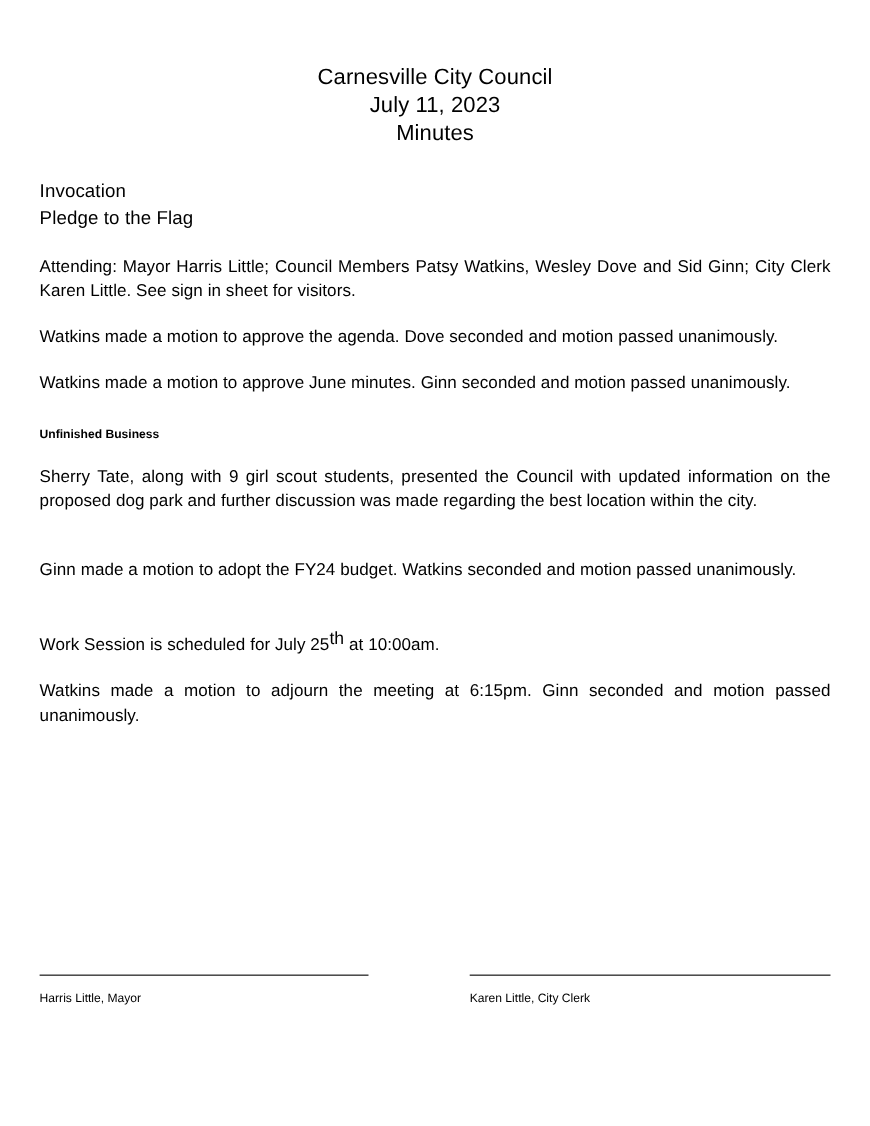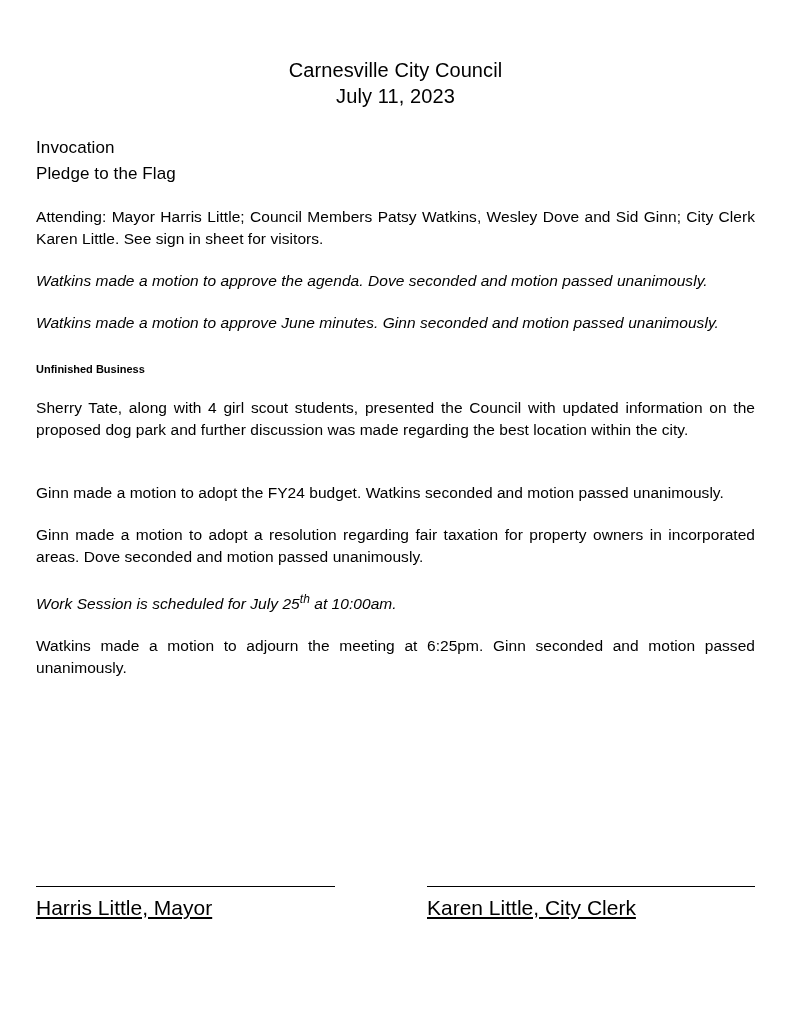--- a/index.html
+++ b/index.html
@@ -47,57 +47,57 @@
   }
   .para-gap { height: 20px; }
   .section-head {
     font-size: 11px;
     font-weight: bold;
     margin: 0;
     line-height: 22px;
   }
   .section-gap-before { height: 24px; }
   .section-gap-after { height: 17px; }
-  .tight { text-align: left; font-style: italic; }
+  .tight { text-align: left; }
   sup {
-    font-size: 12px;
+    font-size: 16px;
     vertical-align: super;
   }
   .signatures {
     position: absolute;
     left: 36px;
     right: 36px;
     top: 886px;
     display: flex;
     gap: 48px;
   }
   .sig-col {
     width: 330px;
   }
   .sig-line {
     border-top: 1.5px solid #000;
     height: 0;
     margin-bottom: 11px;
   }
   .sig-col.right .sig-line { width: 328px; }
   .sig-label {
-    font-size: 21px;
+    font-size: 11px;
     line-height: 20px;
-    text-decoration: underline;
   }
   .sig-col.right { margin-left: 44px; }
 </style>
 </head>
 <body>
 
 <div class="page">
 
   <div class="doc-header">
     <div class="line">Carnesville City Council</div>
     <div class="line">July 11, 2023</div>
+    <div class="line">Minutes</div>
   </div>
 
   <div class="spacer-1"></div>
 
   <div class="block-open">
     <p>Invocation</p>
     <p>Pledge to the Flag</p>
   </div>
 
   <div class="para-gap"></div>
@@ -111,40 +111,39 @@
   <div class="para-gap"></div>
 
   <p class="para tight">Watkins made a motion to approve June minutes. Ginn seconded and motion passed unanimously.</p>
 
   <div class="section-gap-before"></div>
 
   <p class="section-head">Unfinished Business</p>
 
   <div class="section-gap-after"></div>
 
-  <p class="para">Sherry Tate, along with 4 girl scout students, presented the Council with updated information on the proposed dog park and further discussion was made regarding the best location within the city.</p>
+  <p class="para">Sherry Tate, along with 9 girl scout students, presented the Council with updated information on the proposed dog park and further discussion was made regarding the best location within the city.</p>
 
   <div class="section-gap-before"></div>
 
 
   <div class="section-gap-after"></div>
 
   <p class="para">Ginn made a motion to adopt the FY24 budget.  Watkins seconded and motion passed unanimously.</p>
 
   <div class="para-gap"></div>
 
-  <p class="para">Ginn made a motion to adopt a resolution regarding fair taxation for property owners in incorporated areas.  Dove seconded and motion passed unanimously.</p>
 
   <div class="para-gap"></div>
 
   <p class="para tight"><span>Work Session is scheduled for July 25</span><sup>th</sup><span> at 10:00am.</span></p>
 
   <div class="para-gap"></div>
 
-  <p class="para">Watkins made a motion to adjourn the meeting at 6:25pm.  Ginn seconded and motion passed unanimously.</p>
+  <p class="para">Watkins made a motion to adjourn the meeting at 6:15pm.  Ginn seconded and motion passed unanimously.</p>
 
   <div class="signatures">
     <div class="sig-col left">
       <div class="sig-line"></div>
       <div class="sig-label">Harris Little, Mayor</div>
     </div>
     <div class="sig-col right">
       <div class="sig-line"></div>
       <div class="sig-label">Karen Little, City Clerk</div>
     </div>

